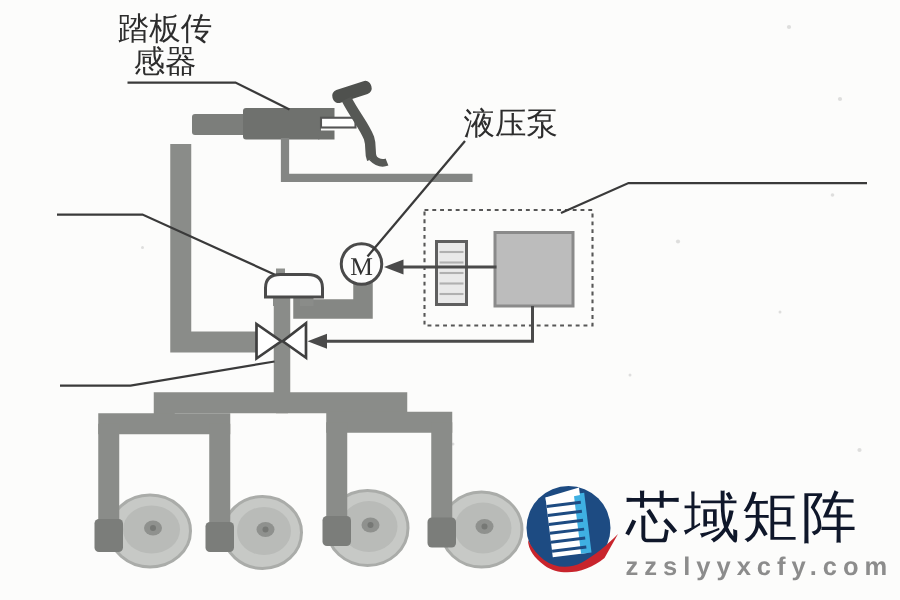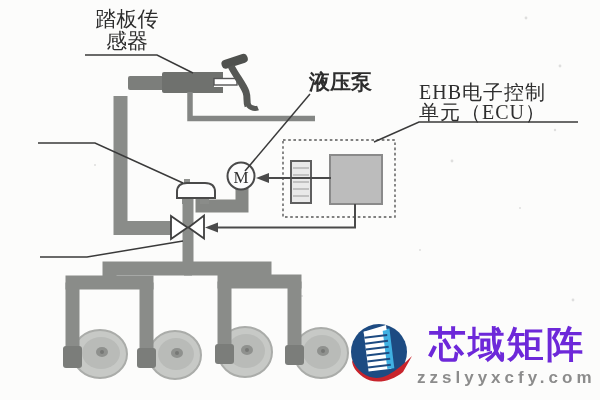--- a/index.html
+++ b/index.html
@@ -6,21 +6,21 @@
   #page{position:relative;width:600px;height:400px;background:#fcfcfb;overflow:hidden;
         font-family:"Liberation Serif","DejaVu Serif",serif;}
   #diagram-svg{position:absolute;left:0;top:0;}
   .label{position:absolute;color:#2d2d2d;line-height:1.06;font-size:21px;
          font-family:"Liberation Serif","DejaVu Serif",serif;white-space:nowrap;}
   .label .ln{display:block;}
   .center{text-align:center;}
   #label-ecu{font-size:20px;letter-spacing:1px;line-height:1.0;}
   #brand{position:absolute;left:417px;top:325px;width:180px;
          font-family:"Liberation Sans","DejaVu Sans",sans-serif;}
-  #brand-name{font-size:37px;font-weight:700;color:#6d28d9;letter-spacing:2px;line-height:1.1;margin-left:12px;}
+  #brand-name{font-size:37px;font-weight:400;color:#0f172a;letter-spacing:2px;line-height:1.1;}
   #brand-domain{font-size:17px;color:#8c8c8c;letter-spacing:4px;margin-top:2px;
                 font-weight:700;}
 </style>
 </head>
 <body>
 
 <div id="page">
 
   <svg id="diagram-svg" width="600" height="400" viewBox="0 0 600 400">
 
@@ -165,32 +165,28 @@
           <line x1="366" y1="360" x2="389" y2="360"></line>
             <line x1="366" y1="366" x2="389" y2="366"></line>
         </g>
         <polygon points="366,330 389,326 389,331 366,333" fill="#ffffff"></polygon>
       </g>
       <path d="M352,360 C360,376 374,382 388,375 C397,370 405,363 412,356
                L403,372 C391,382 374,385 363,377 C356,372 352,366 352,360 Z" fill="#c8242c"></path>
     </g>
   </svg>
 
-  <div class="label center" style="left:85px;top:8px;width:84px;">
+  <div class="label center" style="left:68px;top:8px;width:84px;">
     <span class="ln">踏板传</span>
     <span class="ln">感器</span>
   </div>
 
 
-  <div class="label" style="left:309px;top:71px;font-weight:bold;">液压泵</div>
+  <div class="label" style="left:309px;top:71px;">液压泵</div>
 
-  <div class="label" id="label-ecu" style="left:419px;top:82px;">
-    <span class="ln">EHB电子控制</span>
-    <span class="ln">单元（ECU）</span>
-  </div>
 
   <div class="label center" style="left:33px;top:216px;width:62px;">
   </div>
 
 
   <div id="brand">
     <div id="brand-name">芯域矩阵</div>
     <div id="brand-domain">zzslyyxcfy.com</div>
   </div>
 

